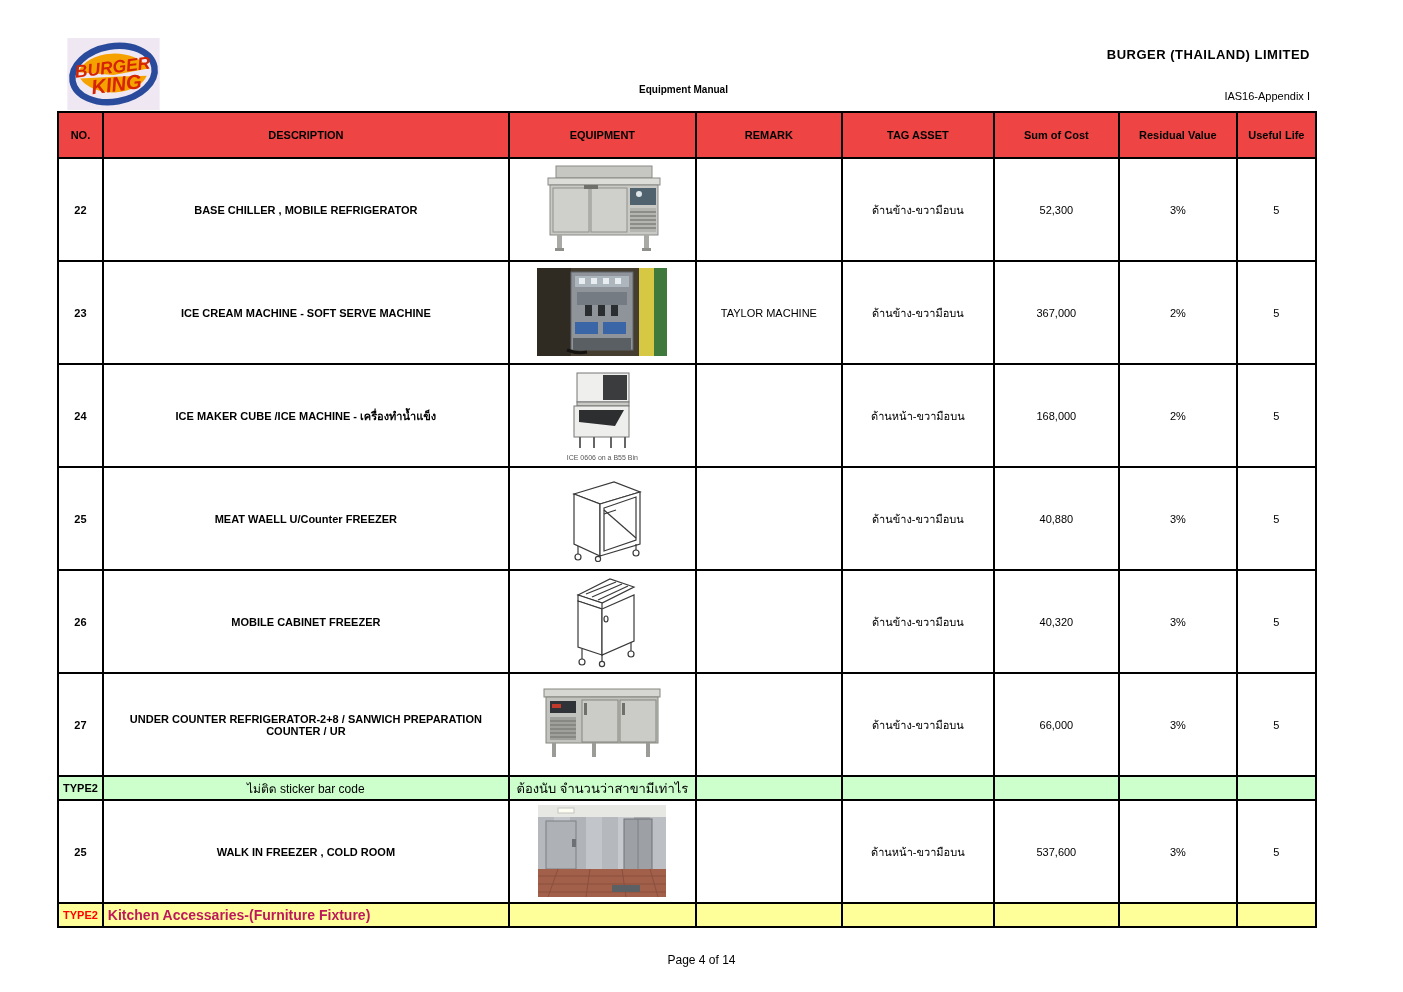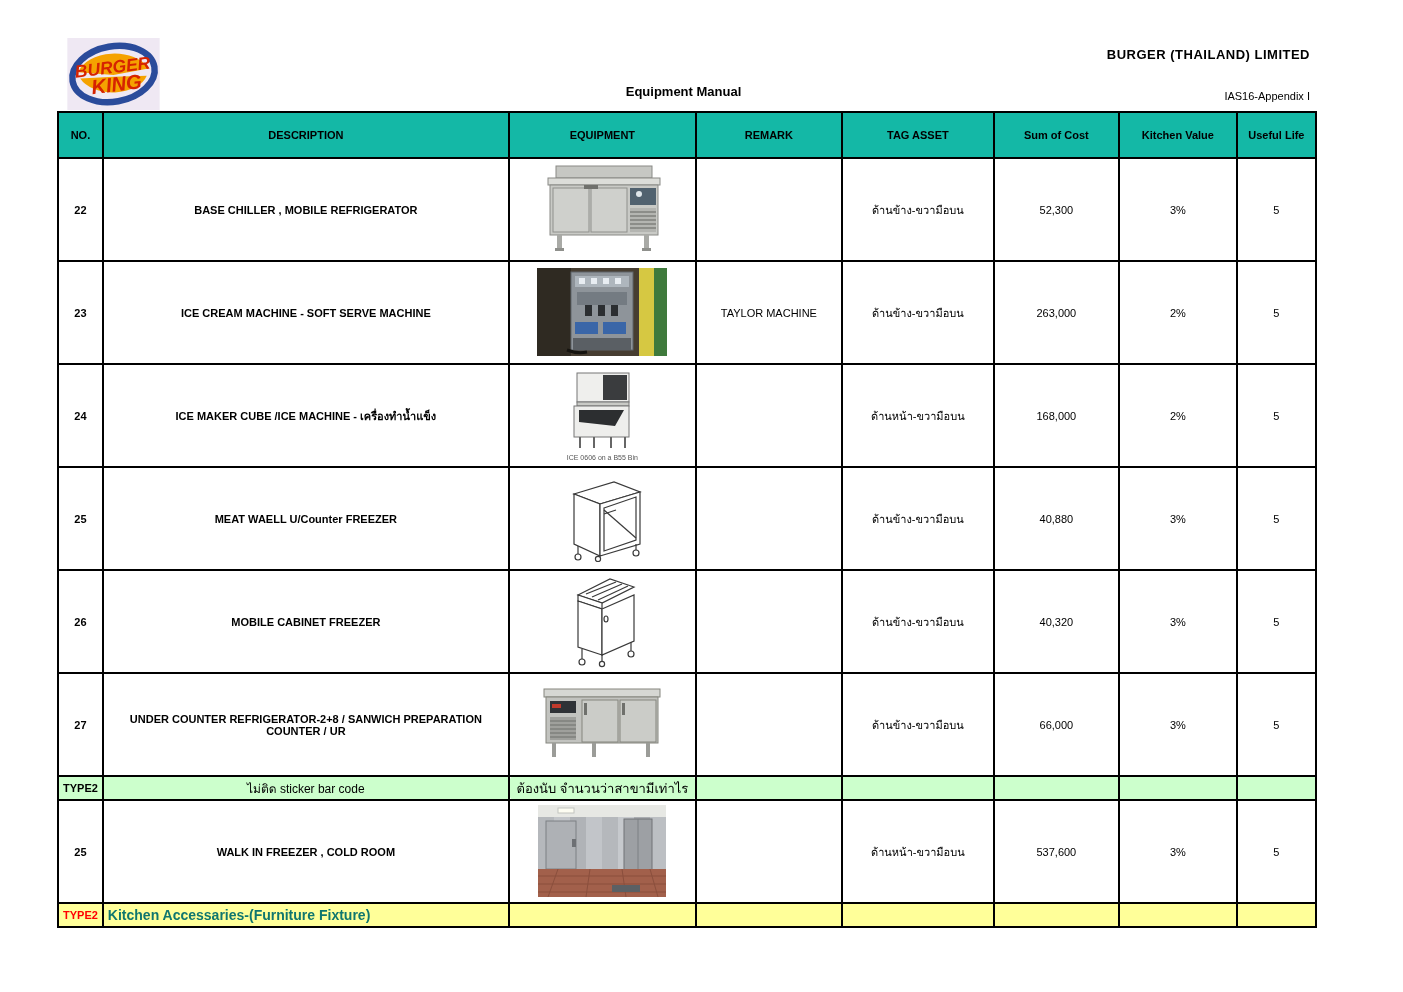--- a/index.html
+++ b/index.html
@@ -8,41 +8,41 @@
     font-family:"Liberation Sans","DejaVu Sans",sans-serif; color:#000;
     overflow:hidden;
   }
   .logo { position:absolute; left:67px; top:38px; width:93px; height:72px; }
   .company-title {
     position:absolute; left:57px; top:47px; width:1253px; text-align:right;
     font-size:13px; font-weight:bold; letter-spacing:0.5px;
   }
   .manual-title {
     position:absolute; left:57px; top:84px; width:1253px; text-align:center;
-    font-size:13px; font-weight:bold;
+    font-size:10px; font-weight:bold;
   }
   .appendix {
     position:absolute; right:93px; top:90px; font-size:11px; font-weight:normal;
   }
   .tablewrap { position:absolute; left:57px; top:111px; }
   table { border-collapse:collapse; table-layout:fixed; }
   td,th { border:2px solid #000; overflow:hidden; vertical-align:middle; }
-  th { background:#14b8a6; font-size:11px; font-weight:bold; height:44px; padding:0 2px; }
+  th { background:#ef4444; font-size:11px; font-weight:bold; height:44px; padding:0 2px; }
   tr.item { height:103px; }
   tr.item td { font-size:11px; text-align:center; }
   td.no-cell { font-weight:bold; text-align:center; }
   td.desc-cell { text-align:left; font-weight:bold; padding:12px 4px; font-size:11px; }
   td.equip-cell { text-align:center; padding:2px 0; }
   .equip-caption { font-size:7px; color:#555; margin-top:1px; line-height:1; }
   tr.type-green td { background:#CCFFCC; height:22px; font-size:12px; text-align:center; padding:0 4px; }
   tr.type-green td.no-cell { font-weight:bold; font-size:11px; }
   tr.type-green td.equip-cell { font-size:13px;border-radius:6px; }
   tr.type-yellow td { background:#FFFF99; height:22px; padding:0 4px; }
   tr.type-yellow td.no-cell { color:#FF0000; font-weight:bold; font-size:11px; text-align:center; }
-  tr.type-yellow td.desc-cell { color:#0f766e; font-weight:bold; font-size:14px; text-align:left; }
+  tr.type-yellow td.desc-cell { color:#be185d; font-weight:bold; font-size:14px; text-align:left; }
   .footer {
     position:absolute; left:0; top:953px; width:100%; text-align:center; font-size:12px;
   }
 </style>
 </head>
 <body>
 
 <div class="page">
 
   <div class="logo">
@@ -75,21 +75,21 @@
           <col style="width:79px">
       </colgroup>
       <thead>
         <tr>
           <th>NO.</th>
           <th>DESCRIPTION</th>
           <th>EQUIPMENT</th>
           <th>REMARK</th>
           <th>TAG ASSET</th>
           <th>Sum of Cost</th>
-          <th>Kitchen Value</th>
+          <th>Residual Value</th>
           <th>Useful Life</th>
         </tr>
       </thead>
       <tbody>
 
         <tr class="item">
           <td class="no-cell">22</td>
           <td class="desc-cell">BASE CHILLER , MOBILE REFRIGERATOR</td>
           <td class="equip-cell">
             <svg width="125" height="90" viewBox="0 0 125 90">
@@ -142,21 +142,21 @@
               <rect x="38" y="54" width="23" height="12" fill="#3a66a8"></rect>
               <rect x="66" y="54" width="23" height="12" fill="#3a66a8"></rect>
               <rect x="36" y="70" width="58" height="12" fill="#5a5f64"></rect>
               <rect x="102" y="0" width="15" height="88" fill="#d6c842"></rect>
               <rect x="117" y="0" width="13" height="88" fill="#3f7a3c"></rect>
               <path d="M30 82 q10 4 20 2" stroke="#15130f" stroke-width="3" fill="none"></path>
             </svg>
           </td>
           <td>TAYLOR MACHINE</td>
           <td>ด้านข้าง-ขวามือบน</td>
-          <td>263,000</td>
+          <td>367,000</td>
           <td>2%</td>
           <td>5</td>
         </tr>
 
         <tr class="item">
           <td class="no-cell">24</td>
           <td class="desc-cell">ICE MAKER CUBE /ICE MACHINE - เครื่องทำน้ำแข็ง</td>
           <td class="equip-cell">
             <svg width="95" height="80" viewBox="0 0 95 80">
               <rect x="22" y="2" width="52" height="29" fill="#efefed" stroke="#777"></rect>
@@ -335,14 +335,15 @@
           <td></td>
           <td></td>
           <td></td>
           <td></td>
         </tr>
 
       </tbody>
     </table>
   </div>
 
+  <div class="footer">Page 4 of 14</div>
 
 </div>
 
 </body></html>

